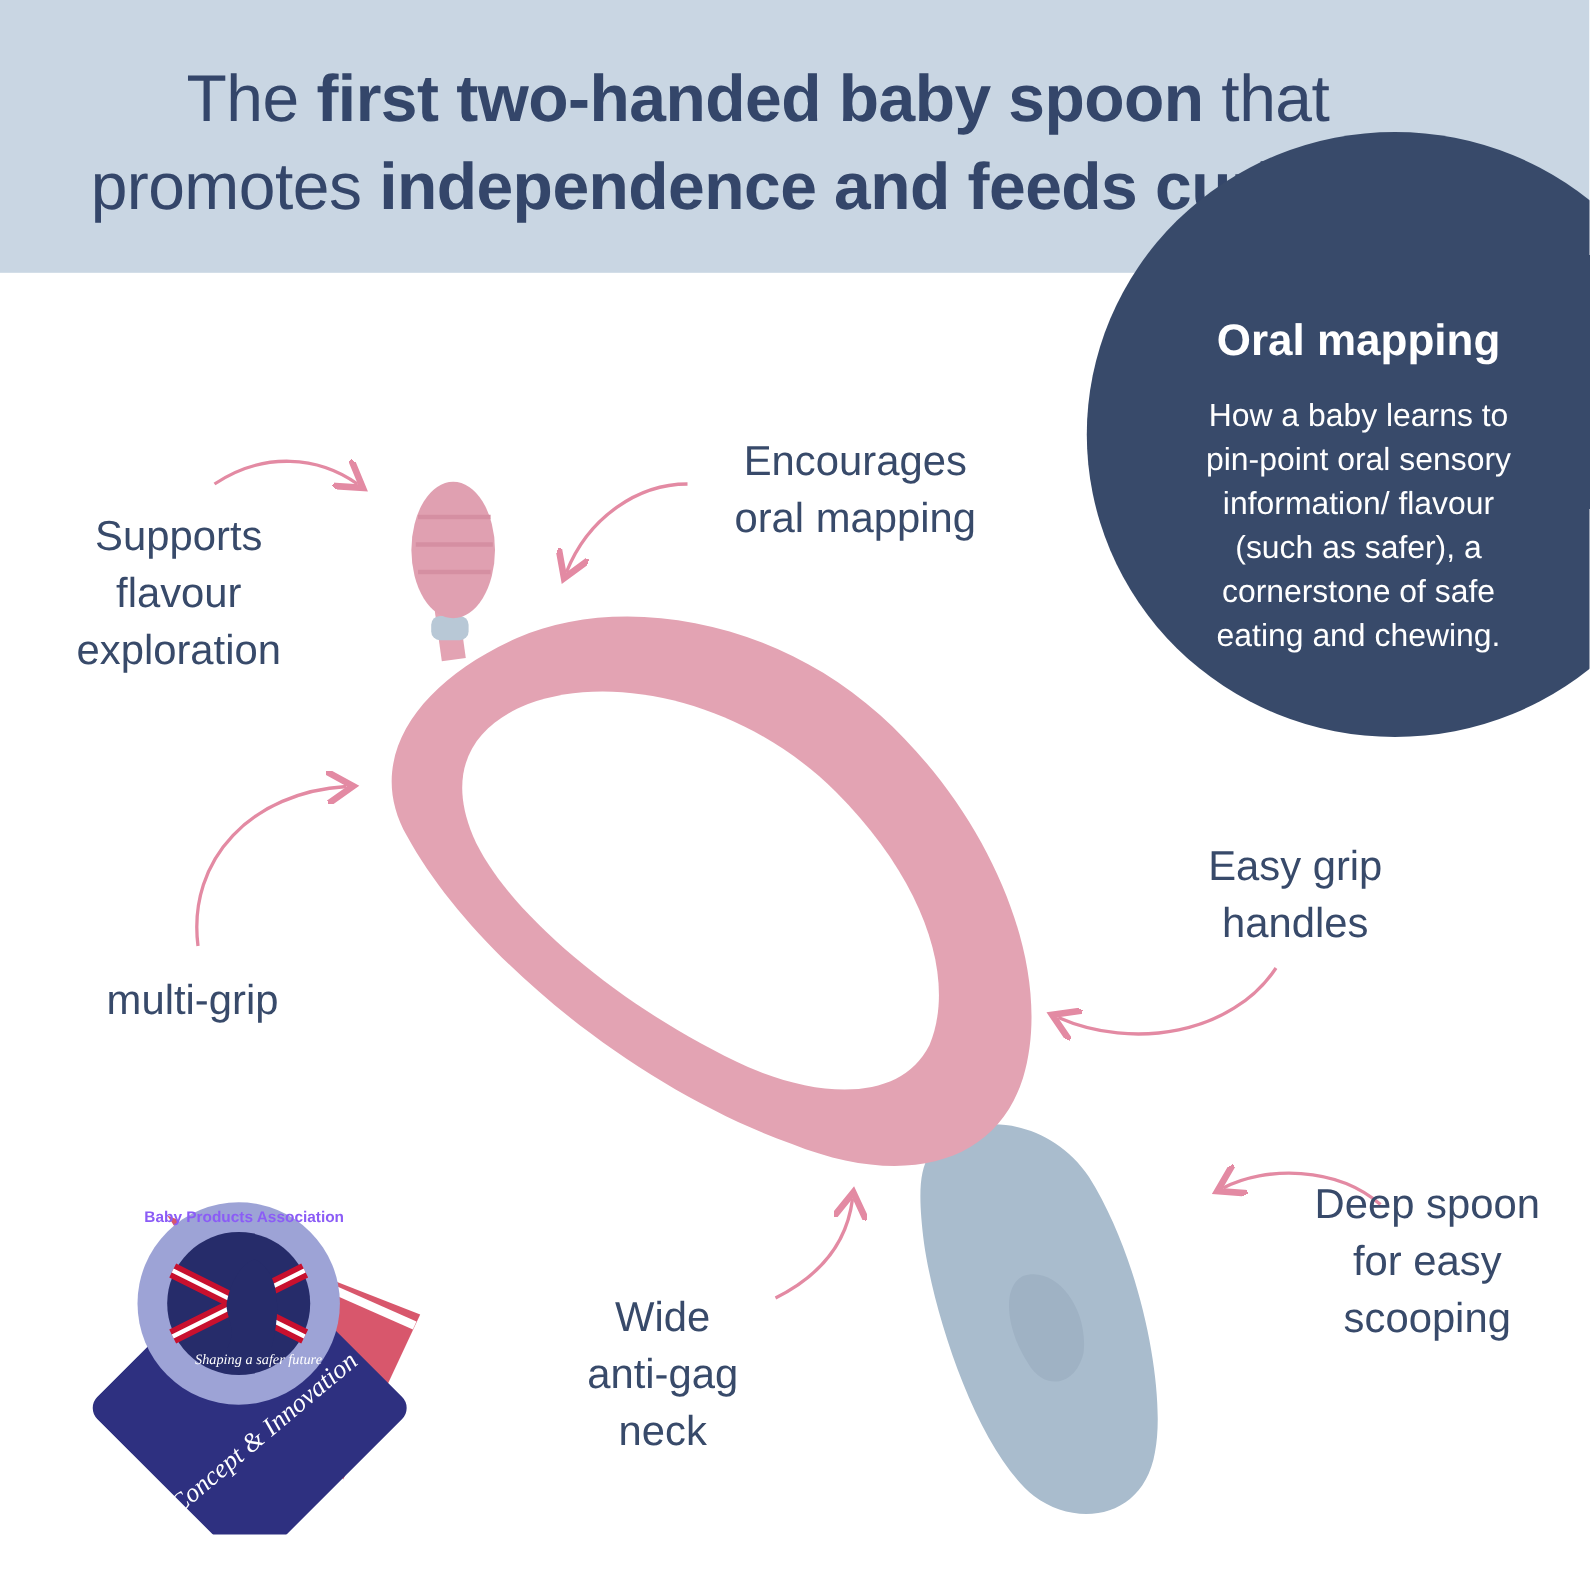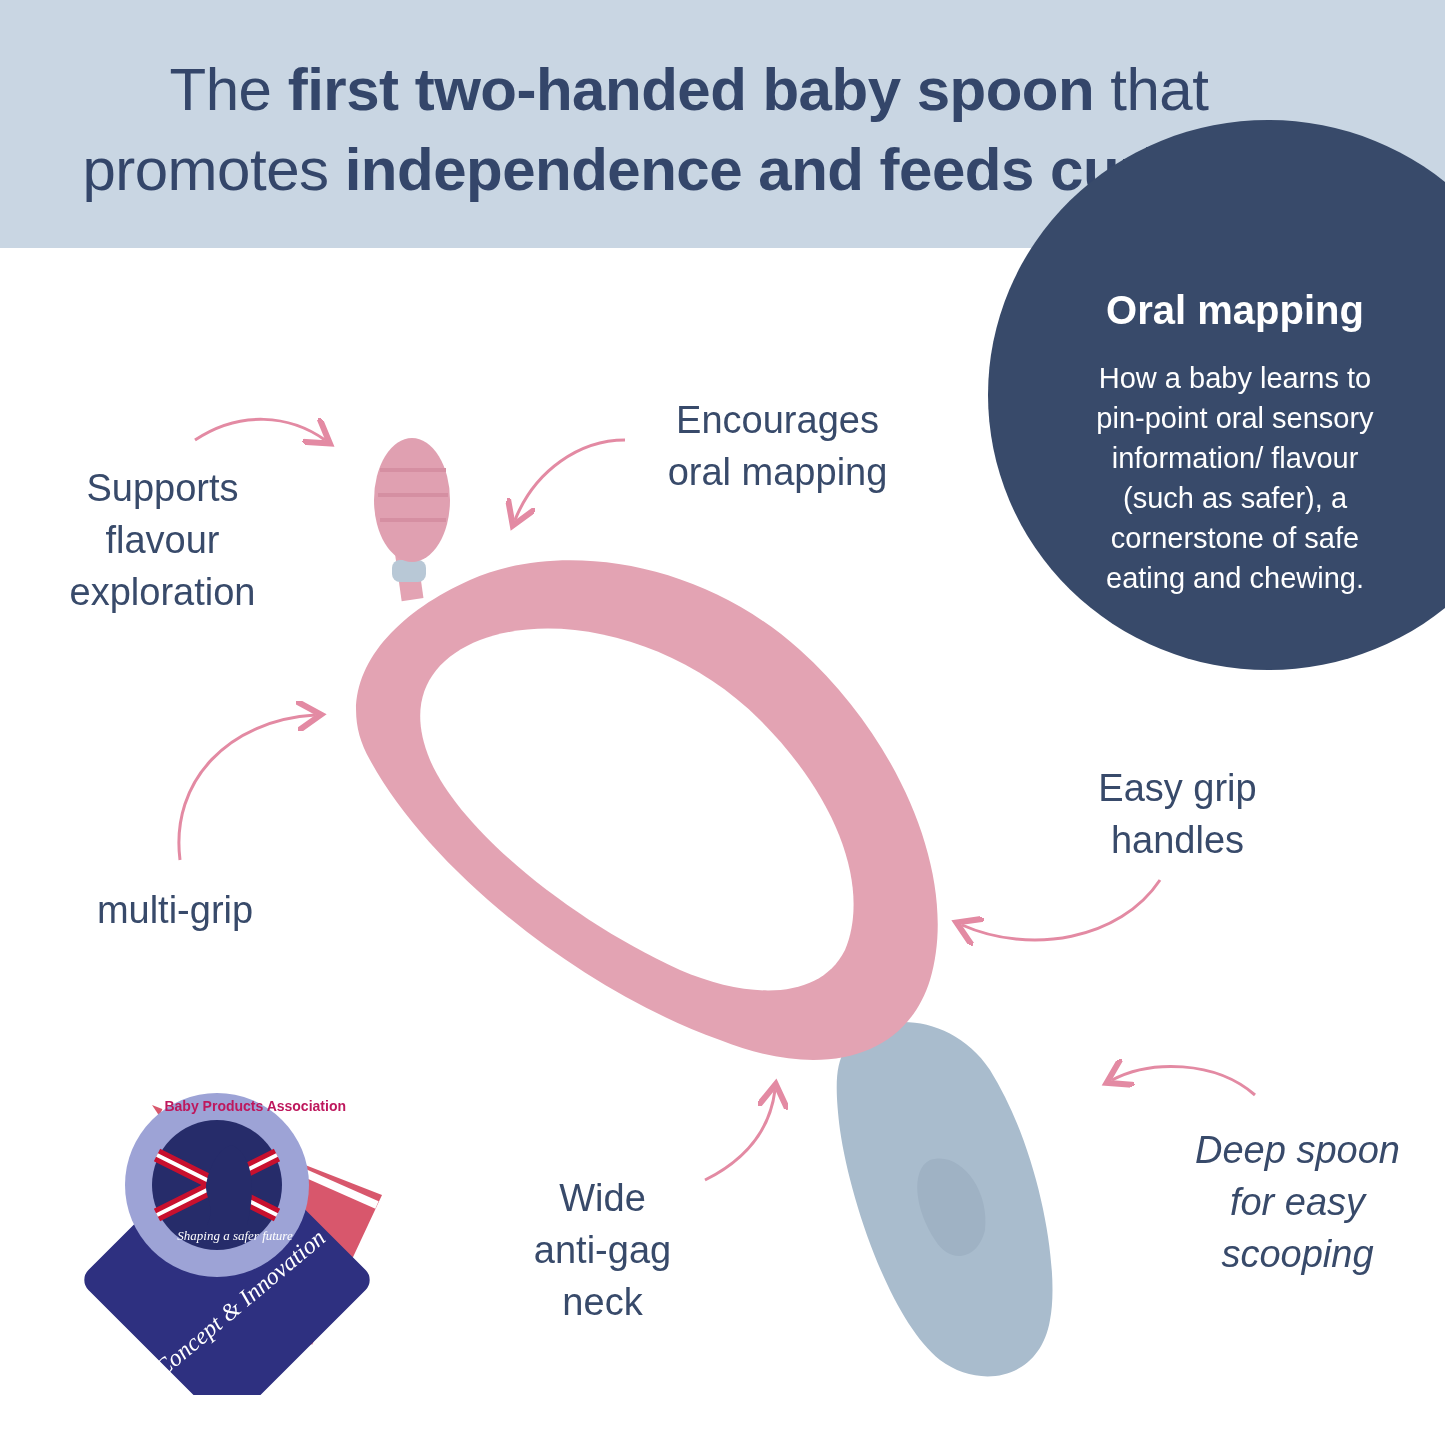--- a/index.html
+++ b/index.html
@@ -84,31 +84,31 @@
 </div>
 <div class="label" style="left:1060px;top:762px;width:235px;">
   <div>Easy grip</div>
   <div>handles</div>
 </div>
 <div class="label" style="left:495px;top:1140px;width:215px;margin-top:32px;">
   <div>Wide</div>
   <div>anti-gag</div>
   <div>neck</div>
 </div>
-<div class="label" style="left:1160px;top:1124px;width:275px;font-style:italic;">
+<div class="label" style="left:1160px;top:1069px;width:275px;">
   <div>Deep spoon</div>
   <div>for easy</div>
   <div>scooping</div>
 </div>
 
 <svg class="badge" viewBox="0 0 310 310">
   <path d="M70 20 L300 110 L230 260 Z" fill="#c8102e" opacity="0.7"></path>
   <path d="M80 25 L295 120" stroke="#ffffff" stroke-width="8"></path>
   <rect x="40" y="90" width="210" height="210" rx="14" transform="rotate(-45 145 195) translate(0 0)" fill="#2e3080"></rect>
   <circle cx="135" cy="100" r="92" fill="#9da3d6"></circle>
   <circle cx="135" cy="100" r="65" fill="#262c6a"></circle>
   <path d="M75 70 L195 130 M75 130 L195 70" stroke="#c8102e" stroke-width="14"></path>
   <path d="M75 70 L195 130 M75 130 L195 70" stroke="#ffffff" stroke-width="4"></path>
   <path d="M150 60 C170 70 175 100 165 140 L125 140 C135 120 120 110 125 95 C130 75 140 62 150 60 Z" fill="#262c6a"></path>
 </svg>
-<div style="position:absolute;left:146px;top:1098px;width:200px;text-align:right;font-size:14px;color:#be185d;font-weight:700;">Baby Products Association</div>
+<div style="position:absolute;left:122px;top:1098px;width:200px;text-align:center;font-size:14px;color:#8b5cf6;font-weight:700;">Baby Products Association</div>
 <div style="position:absolute;left:150px;top:1228px;width:170px;text-align:center;font-size:13px;color:#ffffff;font-style:italic;font-family:'Liberation Serif',serif;">Shaping a safer future</div>
 <div style="position:absolute;left:110px;top:1290px;width:260px;text-align:center;font-size:24px;color:#ffffff;font-style:italic;font-family:'Liberation Serif',serif;transform:rotate(-40deg);">Concept &amp; Innovation</div>
 
 </body></html>

